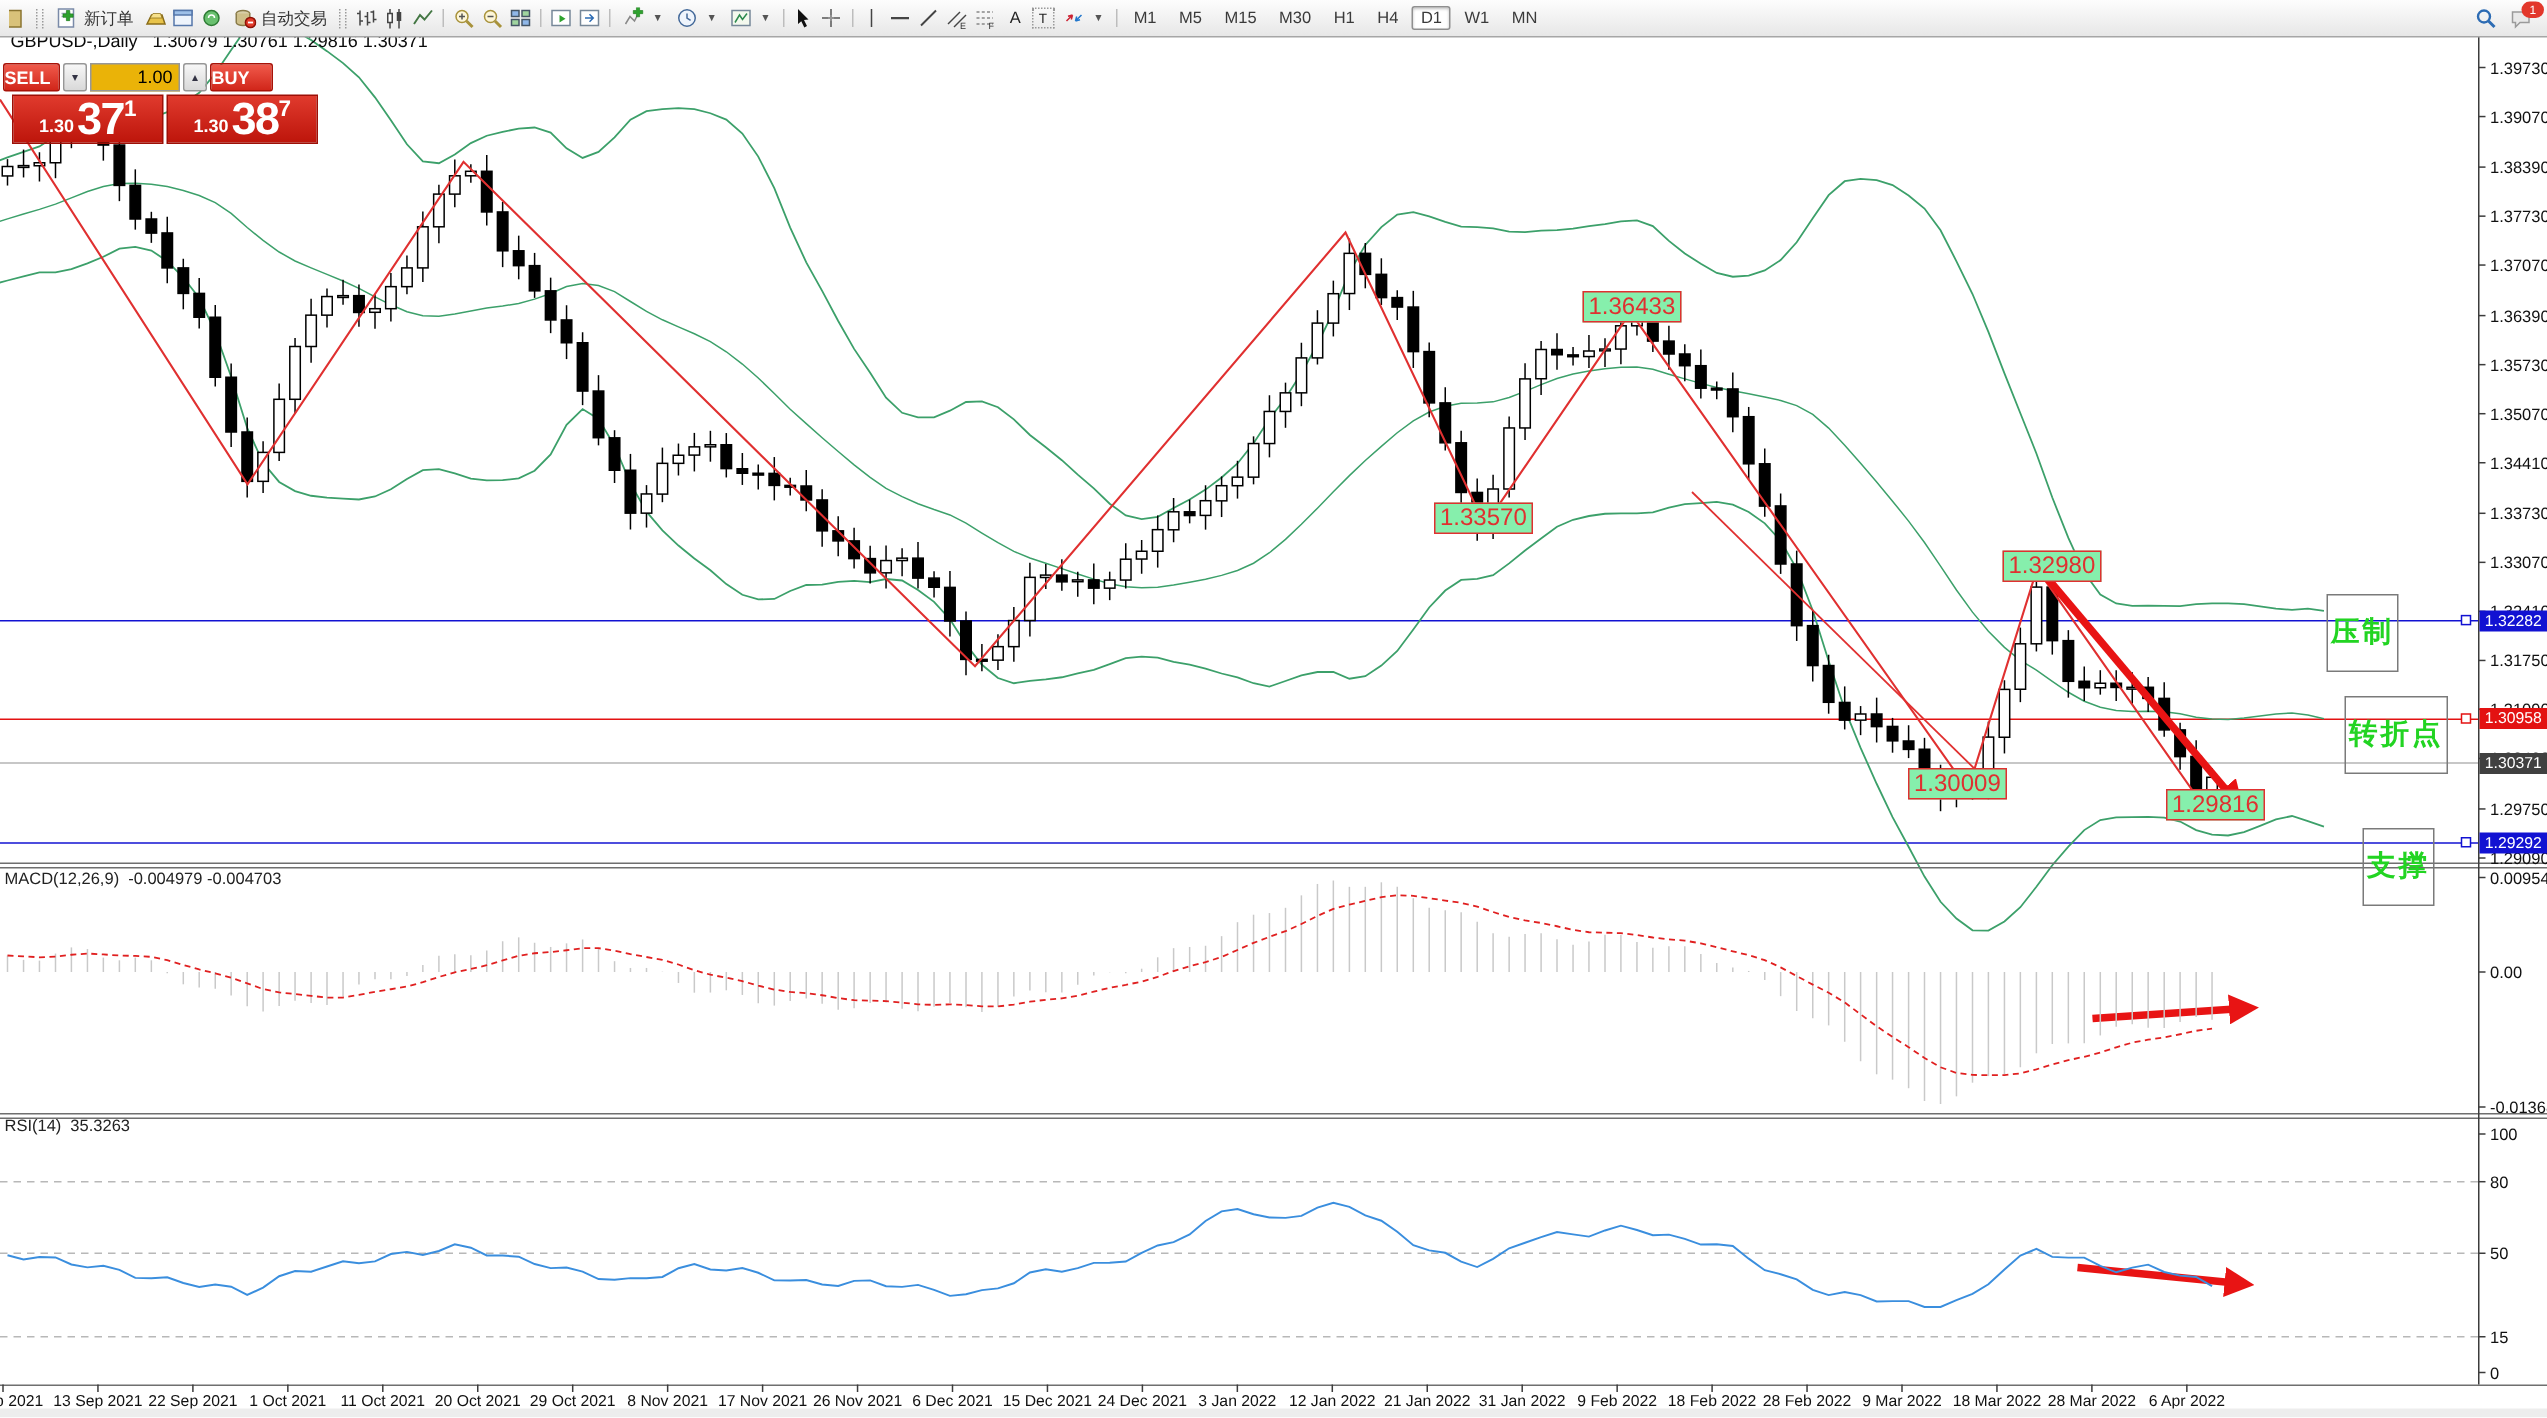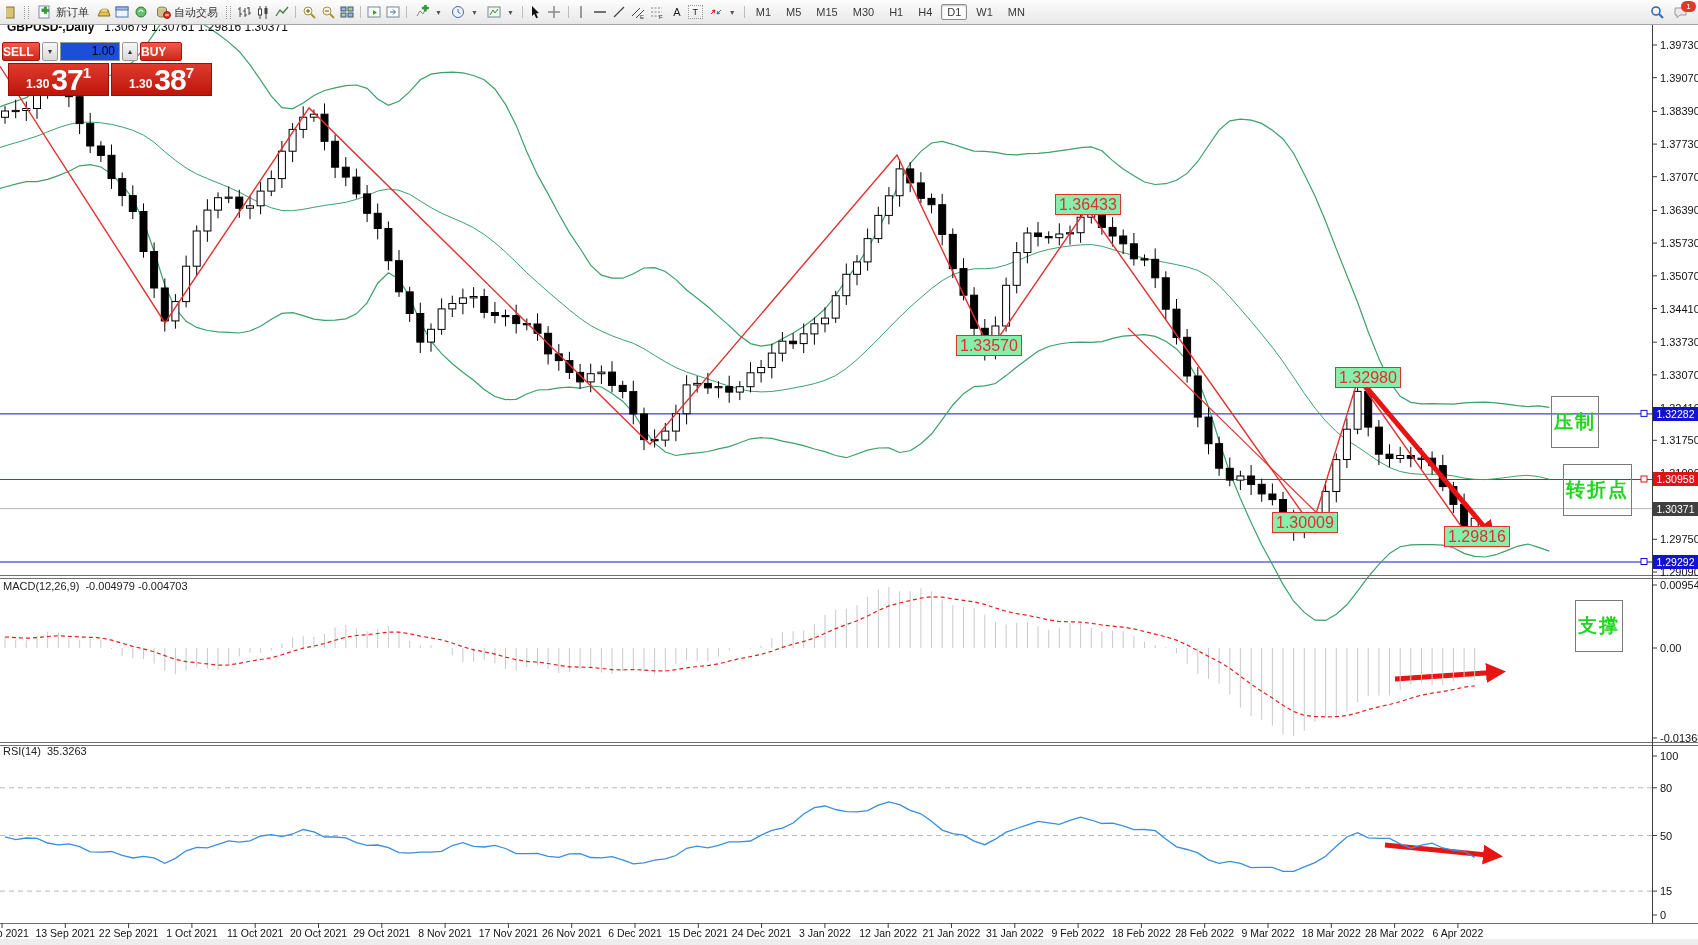--- a/index.html
+++ b/index.html
@@ -18,33 +18,33 @@
   .tf{padding:0 5px;height:14px;line-height:14px;color:#3a3a3a;border:1px solid transparent;border-radius:2px;}
   .tf.active{background:#fff;border-color:#8f8f8f;box-shadow:inset 0 1px 2px rgba(0,0,0,.25);}
   .glyph{font-size:11px;color:#222;}
   .dd{font-size:7px;color:#555;margin-left:1px;}
   #tb-right{margin-left:auto;display:flex;align-items:center;gap:8px;padding-right:6px;}
   #chat-wrap{position:relative;}
   #chat-badge{position:absolute;top:-4px;right:-7px;min-width:11px;height:11px;border-radius:6px;
     background:#e2372b;color:#fff;font-size:8px;line-height:11px;text-align:center;padding:0 2px;}
   
   #title{position:absolute;left:7px;top:20px;z-index:10;font-size:12px;color:#0a0a0a;white-space:nowrap;}
-  #title .sym{font-weight:bold;margin-right:10px;}
+  #title .sym{font-weight:normal;margin-right:10px;}
   #macd-label{position:absolute;left:3px;top:580px;z-index:10;font-size:11px;color:#222;white-space:nowrap;}
   #rsi-label{position:absolute;left:3px;top:745px;z-index:10;font-size:11px;color:#222;white-space:nowrap;}
   #macd-label span,#rsi-label span{margin-right:6px;}
   
   #trade-panel{position:absolute;left:0;top:42px;width:213px;z-index:20;}
   .tp-row{display:flex;height:19px;gap:2px;margin-left:2px;}
   .tp-btn{width:38px;color:#fff;font-weight:bold;font-size:12px;text-align:left;line-height:19px;
     background:linear-gradient(#f05a4b,#d1261a);border:1px solid #a81208;border-radius:2px;box-sizing:border-box;}
   .tp-btn.buy{width:42px;}
   .tp-spin{width:16px;background:linear-gradient(#f7f7f7,#d9d9d9);border:1px solid #979797;border-radius:2px;
     font-size:8px;color:#334;display:flex;align-items:center;justify-content:center;box-sizing:border-box;}
-  .tp-vol{width:60px;background:#1d4ed8;border:1px solid #979797;font-size:12px;color:#000;text-align:right;
+  .tp-vol{width:60px;background:#eab308;border:1px solid #979797;font-size:12px;color:#000;text-align:right;
     padding:0 4px;line-height:17px;box-sizing:border-box;}
   .tp-row2{display:flex;gap:2px;margin-top:2px;margin-left:8px;}
   .tp-price{width:101px;height:33px;background:linear-gradient(#e03a2d,#bd150b);border:1px solid #9d0f06;
     color:#fff;display:flex;align-items:flex-end;justify-content:center;box-sizing:border-box;padding-bottom:1px;}
   .tp-price .small{font-size:12px;font-weight:bold;line-height:20px;margin-right:2px;}
   .tp-price .big{font-size:30px;font-weight:600;line-height:29px;letter-spacing:-1px;}
   .tp-price .sup{font-size:15px;font-weight:600;line-height:15px;align-self:flex-start;margin-top:1px;}
   
   .ann{position:absolute;z-index:15;border:1px solid #e03030;background:#86efac;color:#e03030;
     font-size:16px;line-height:19px;padding:0 3px;white-space:nowrap;margin-left:40px;}
@@ -877,21 +877,21 @@
   </div>
 
   <div class="ann" id="a0" style="left: 1015px; top: 194px;">1.36433</div>
   <div class="ann" id="a1" style="left: 916px; top: 335px;">1.33570</div>
   <div class="ann" id="a2" style="left: 1295px; top: 367px;">1.32980</div>
   <div class="ann" id="a3" style="left: 1232px; top: 512px;">1.30009</div>
   <div class="ann" id="a4" style="left: 1404px; top: 526px;">1.29816</div>
 
   <div class="glabel" id="g0" style="left: 1551px; top: 396px;">压制</div>
   <div class="glabel" id="g1" style="left: 1563px; top: 464px;">转折点</div>
-  <div class="glabel" id="g2" style="left: 1575px; top: 552px; margin-top: 48px;">支撑</div>
+  <div class="glabel" id="g2" style="left: 1575px; top: 552px;">支撑</div>
 
   <div class="tag" id="t0" style="top: 406.9px; background: rgb(18, 18, 210);">1.32282</div>
   <div class="tag" id="t1" style="top: 472.478px; background: rgb(227, 18, 18);">1.30958</div>
   <div class="tag" id="t2" style="top: 501.552px; background: #404040;">1.30371</div>
   <div class="tag" id="t3" style="top: 554.995px; background: rgb(18, 18, 210);">1.29292</div>
 
   <div id="macd-label">
     <span>MACD(12,26,9)</span><span>-0.004979 -0.004703</span>
   </div>
   <div id="rsi-label">

